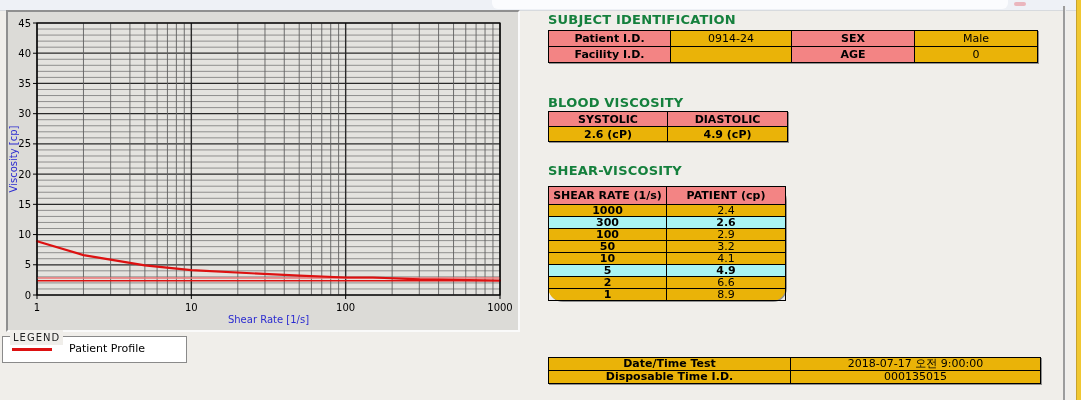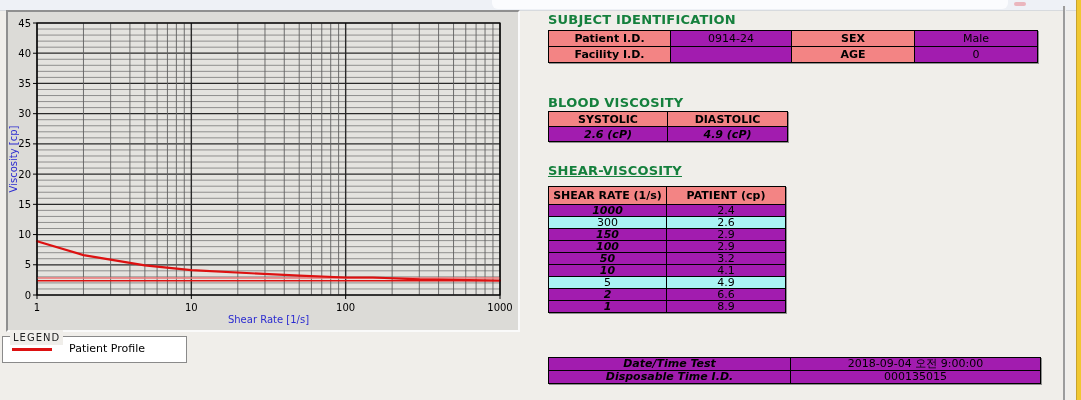--- a/index.html
+++ b/index.html
@@ -21,33 +21,33 @@
   #chart-mount{width:510px;height:318px;}
 
   
   .legend-box{position:absolute;left:2px;top:336px;width:183px;height:25px;background:#ffffff;border:1px solid #8a8a8a;}
   .legend-cap{position:absolute;top:-7px;left:7px;background:#f0eeea;padding:2px 3px;font-size:10px;color:#222;letter-spacing:1px;}
   .legend-line{position:absolute;left:9px;top:11px;width:40px;height:3px;background:#dd1111;}
   .legend-text{position:absolute;left:66px;top:5px;font-size:11px;color:#000;}
 
   
   .sec-heading{position:absolute;font-size:13px;font-weight:bold;color:#15803d;letter-spacing:0.2px;white-space:nowrap;}
-  table.grid{position:absolute;border-collapse:collapse;background:#a21caf;box-shadow:1px 1px 0 #909090;table-layout:fixed;}
+  table.grid{position:absolute;border-collapse:collapse;background:#eab308;box-shadow:1px 1px 0 #909090;table-layout:fixed;}
   table.grid td,table.grid th{border:1px solid #000;font-size:11px;padding:0 4px;text-align:center;overflow:hidden;white-space:nowrap;}
   th.pink, td.pink{background:#f38484;font-weight:bold;}
-  tr.hl td{background:#aaf4f4;font-weight:normal;}
-  td.bold{font-weight:bold;font-style:italic;}
+  tr.hl td{background:#aaf4f4;font-weight:bold;}
+  td.bold{font-weight:bold;}
   td.left{text-align:left;}
   td.right{text-align:right;}
 
   #subject-table{left:548px;top:30px;width:489px;}
   #subject-table td{height:15px;}
   #blood-table{left:548px;top:111px;width:239px;padding-left:27px;}
   #blood-table td,#blood-table th{height:14px;}
-  #shear-table{left:548px;top:186px;width:237px;}
+  #shear-table{left:548px;top:186px;width:237px;border-radius:14px;}
   #shear-table th{height:17px;}
   #shear-table td{height:11px;line-height:11px;}
   #test-table{left:548px;top:357px;width:492px;}
   #test-table td{height:12px;line-height:12px;}
 </style>
 </head>
 <body>
 
 <div id="screen">
 
@@ -213,44 +213,40 @@
       <th class="pink">SYSTOLIC</th>
       <th class="pink">DIASTOLIC</th>
     </tr>
     <tr>
       <td class="bold">2.6 (cP)</td>
       <td class="bold">4.9 (cP)</td>
     </tr>
   </tbody>
     </table>
 
-  <div class="sec-heading" style="left:548px;top:163px;text-decoration:underline;">SHEAR-VISCOSITY</div>
+  <div class="sec-heading" style="left:548px;top:163px;">SHEAR-VISCOSITY</div>
   <table class="grid" id="shear-table">
     <colgroup>
         <col style="width:118px">
         <col style="width:119px">
       </colgroup>
     <tbody>
         <tr>
       <th class="pink">SHEAR RATE (1/s)</th>
       <th class="pink">PATIENT (cp)</th>
     </tr>
     <tr>
           <td class="bold">1000</td>
           <td>2.4</td>
         </tr>
     <tr class="hl">
           <td>300</td>
           <td>2.6</td>
         </tr>
     <tr>
-          <td class="bold">150</td>
-          <td>2.9</td>
-        </tr>
-    <tr>
           <td class="bold">100</td>
           <td>2.9</td>
         </tr>
     <tr>
           <td class="bold">50</td>
           <td>3.2</td>
         </tr>
     <tr>
           <td class="bold">10</td>
           <td>4.1</td>
@@ -271,21 +267,21 @@
     </table>
 
   <table class="grid" id="test-table">
     <colgroup>
         <col style="width:242px">
         <col style="width:250px">
       </colgroup>
     <tbody>
         <tr>
       <td class="left bold">Date/Time Test</td>
-      <td class="right">2018-09-04  오전 9:00:00</td>
+      <td class="right">2018-07-17  오전 9:00:00</td>
     </tr>
     <tr>
       <td class="left bold">Disposable Time I.D.</td>
       <td class="right">000135015</td>
     </tr>
   </tbody>
     </table>
 
 </div>
 

